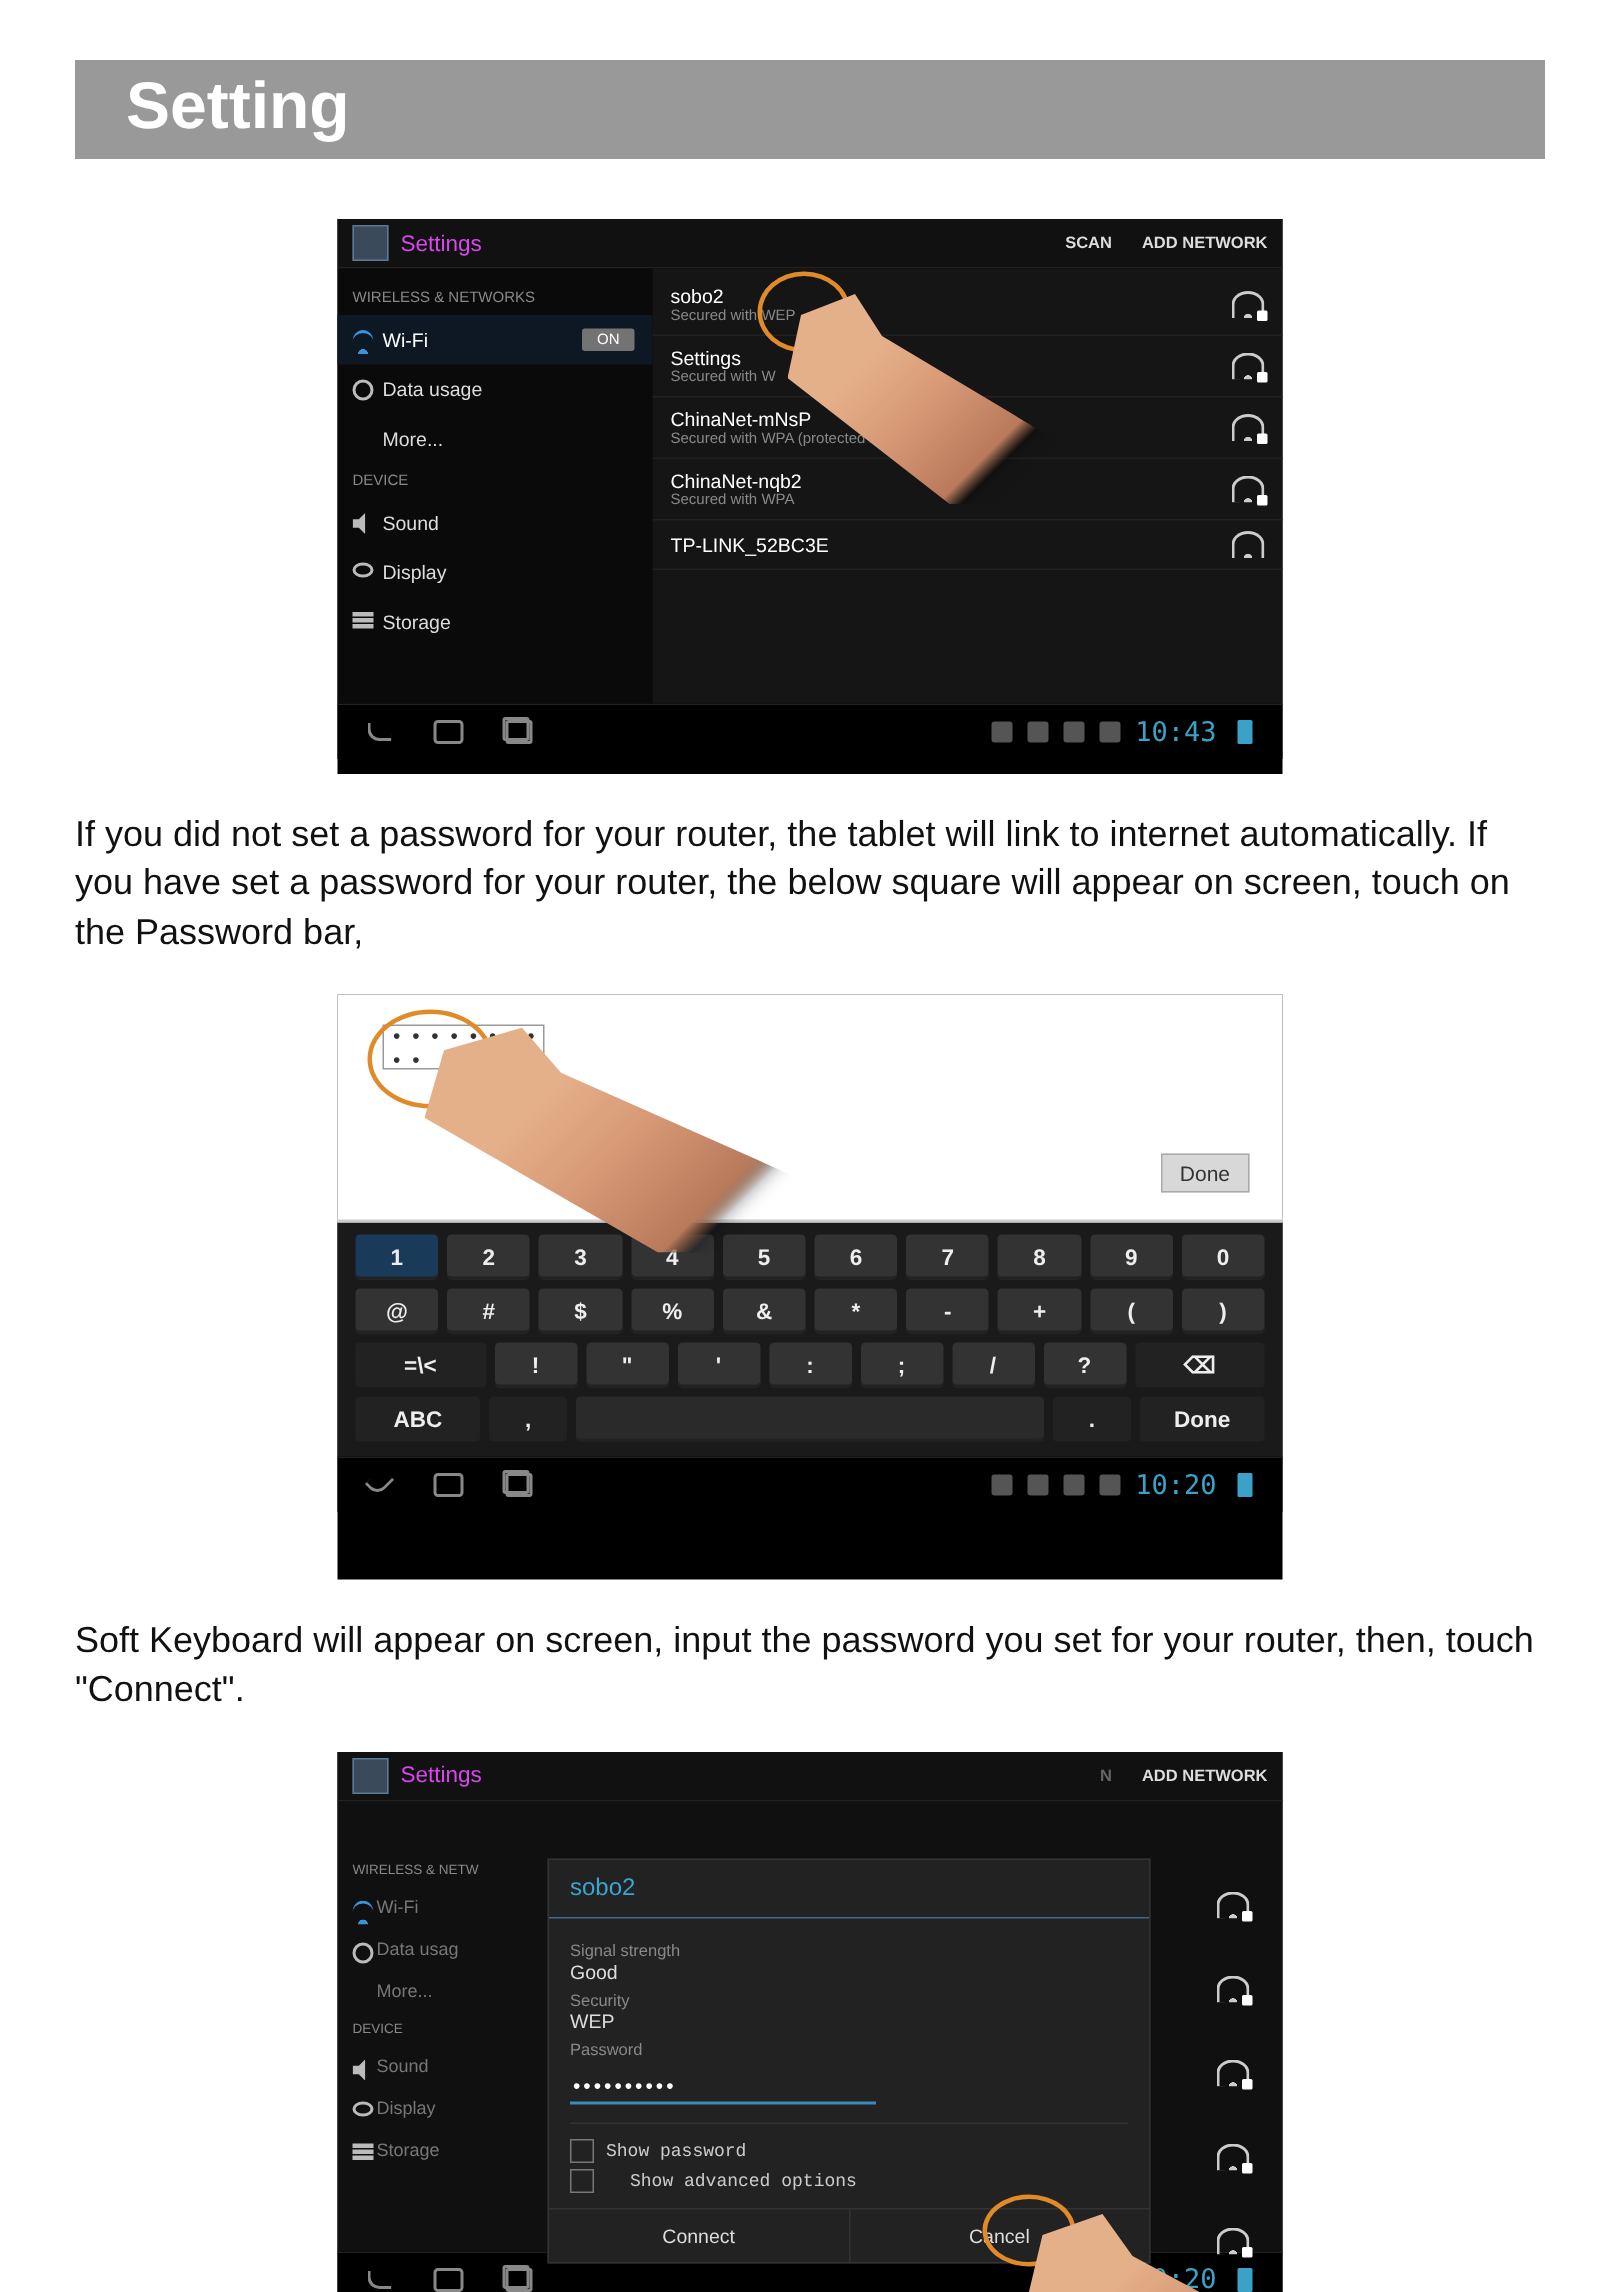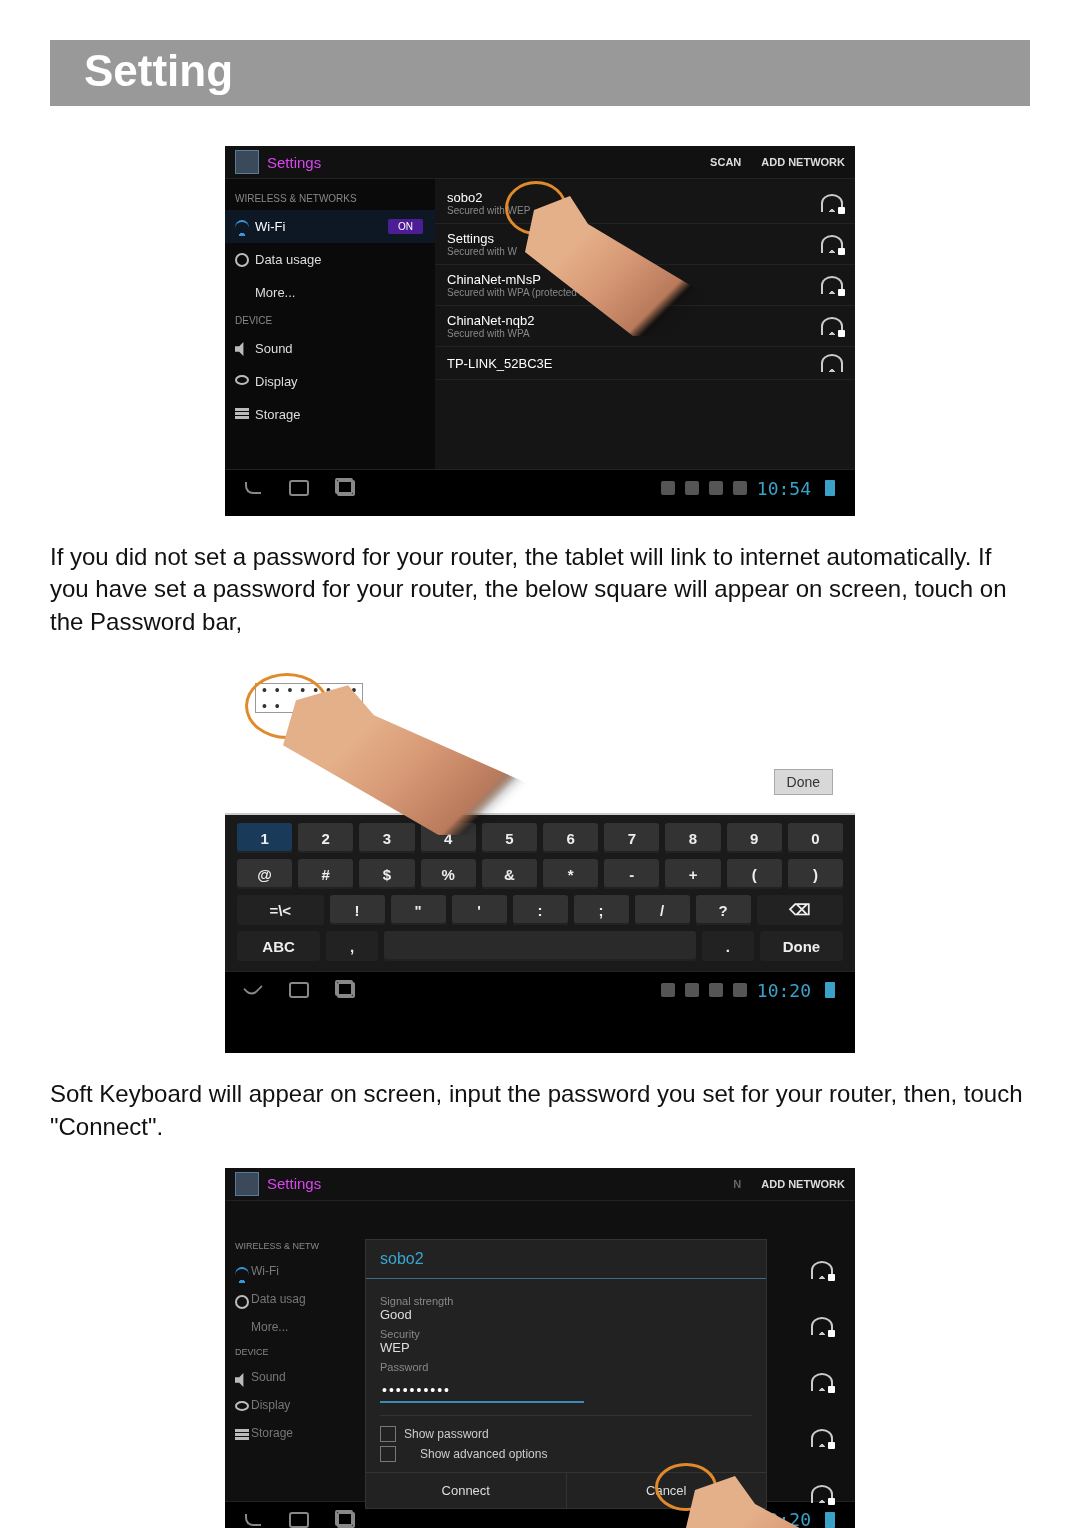--- a/index.html
+++ b/index.html
@@ -65,21 +65,21 @@
   .ico-wifi::before{background:radial-gradient(circle at 50% 100%,#3696d8 20%,transparent 22%);border-top:2px solid #3696d8;border-radius:50% 50% 0 0;}
   .ico-gauge::before{border:2px solid #bbb;border-radius:50%;width:10px;height:10px;}
   .ico-speaker::before{background:#bbb;clip-path:polygon(0 30%,30% 30%,60% 0,60% 100%,30% 70%,0 70%);}
   .ico-eye::before{border:2px solid #bbb;border-radius:50%;width:10px;height:6px;}
   .ico-storage::before{background:#bbb;height:3px;box-shadow:0 4px 0 #bbb,0 8px 0 #bbb;}
   .s1-wifi-active{
     background:#0d1824;color:#fff;
     display:flex;align-items:center;justify-content:space-between;padding-right:12px;
   }
   .on-toggle{
-    background:#4c1d95;color:#fff;font-size:10px;padding:2px 10px;border-radius:2px;
+    background:#737373;color:#fff;font-size:10px;padding:2px 10px;border-radius:2px;
   }
   .s1-right{
     flex:1;background:#151515;padding:4px 0;
   }
   .net-row{
     padding:7px 12px;border-bottom:1px solid #222;
     display:flex;justify-content:space-between;align-items:center;
   }
   .net-txt .net-name{color:#fff;font-size:13px;}
   .net-txt .net-sec{color:#888;font-size:10px;}
@@ -155,21 +155,21 @@
     border:1px solid #333;font-size:12px;
   }
   .dlg-title{color:#3aa5cf;font-size:16px;padding:10px 14px;border-bottom:1px solid #3a6a8a;}
   .dlg-body{padding:10px 14px;}
   .dlg-label{color:#888;font-size:11px;margin-top:6px;}
   .dlg-val{color:#ddd;font-size:13px;}
   .dlg-input{
     margin-top:6px;border-bottom:2px solid #3a8aba;padding:3px 2px;color:#fff;font-size:14px;letter-spacing:2px;
     width:200px;
   }
-  .chk-row{display:flex;align-items:center;gap:8px;margin-top:12px;padding-top:10px;border-top:1px solid #333;}
+  .chk-row{display:flex;align-items:center;gap:8px;margin-top:12px;padding-top:10px;border-top:1px solid #333;font-family:Liberation Mono, monospace;}
   .chkbox{width:14px;height:14px;border:1px solid #777;}
   .dlg-actions{display:flex;border-top:1px solid #333;}
   .dlg-btn{flex:1;text-align:center;color:#ddd;padding:10px 0;font-size:13px;}
   .dlg-btn + .dlg-btn{border-left:1px solid #333;}
   .s3-wifi-icons{
     position:absolute;right:22px;top:60px;display:flex;flex-direction:column;gap:38px;
   }
 </style>
 </head>
 <body>
@@ -245,21 +245,21 @@
     <div class="nav-left">
       <div class="nav-ico nav-back"></div>
       <div class="nav-ico nav-home"></div>
       <div class="nav-ico nav-recent"></div>
     </div>
     <div class="nav-right">
       <div class="stat-ico"></div>
       <div class="stat-ico"></div>
       <div class="stat-ico"></div>
       <div class="stat-ico"></div>
-      <span>10:54</span>
+      <span>10:43</span>
       <div class="bat"></div>
     </div>
   </div>
   <div class="circle-hi" style="left:280px;top:35px;width:56px;height:48px;"></div>
   <div class="hand" style="left:300px;top:50px;"></div>
 </div>
 
 <div class="paragraph">If you did not set a password for your router, the tablet will link to internet automatically. If you have set a password for your router, the below square will appear on screen, touch on the Password bar,</div>
 
 <div class="screenshot scr2">

